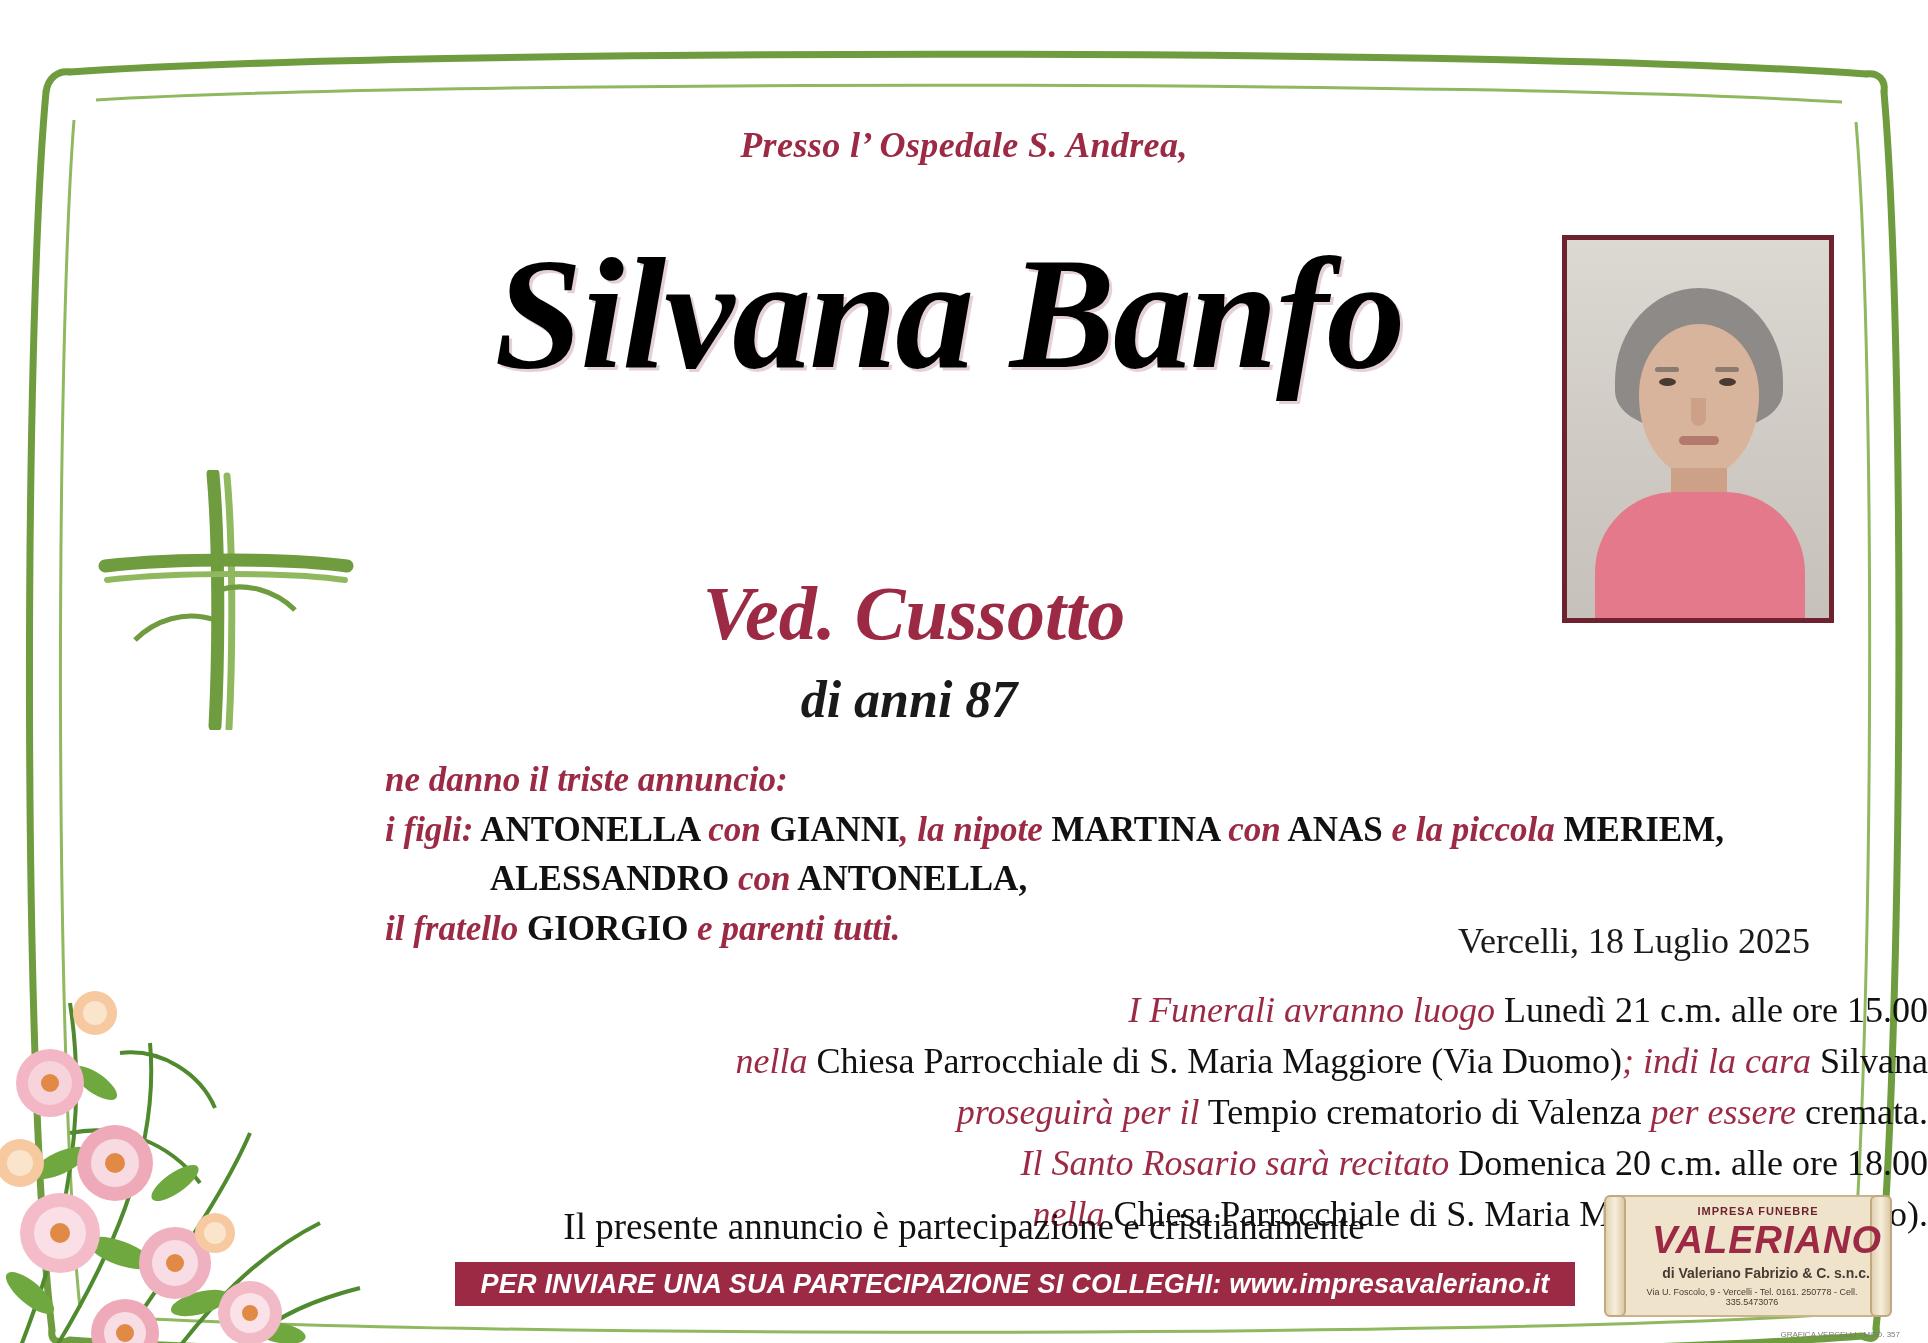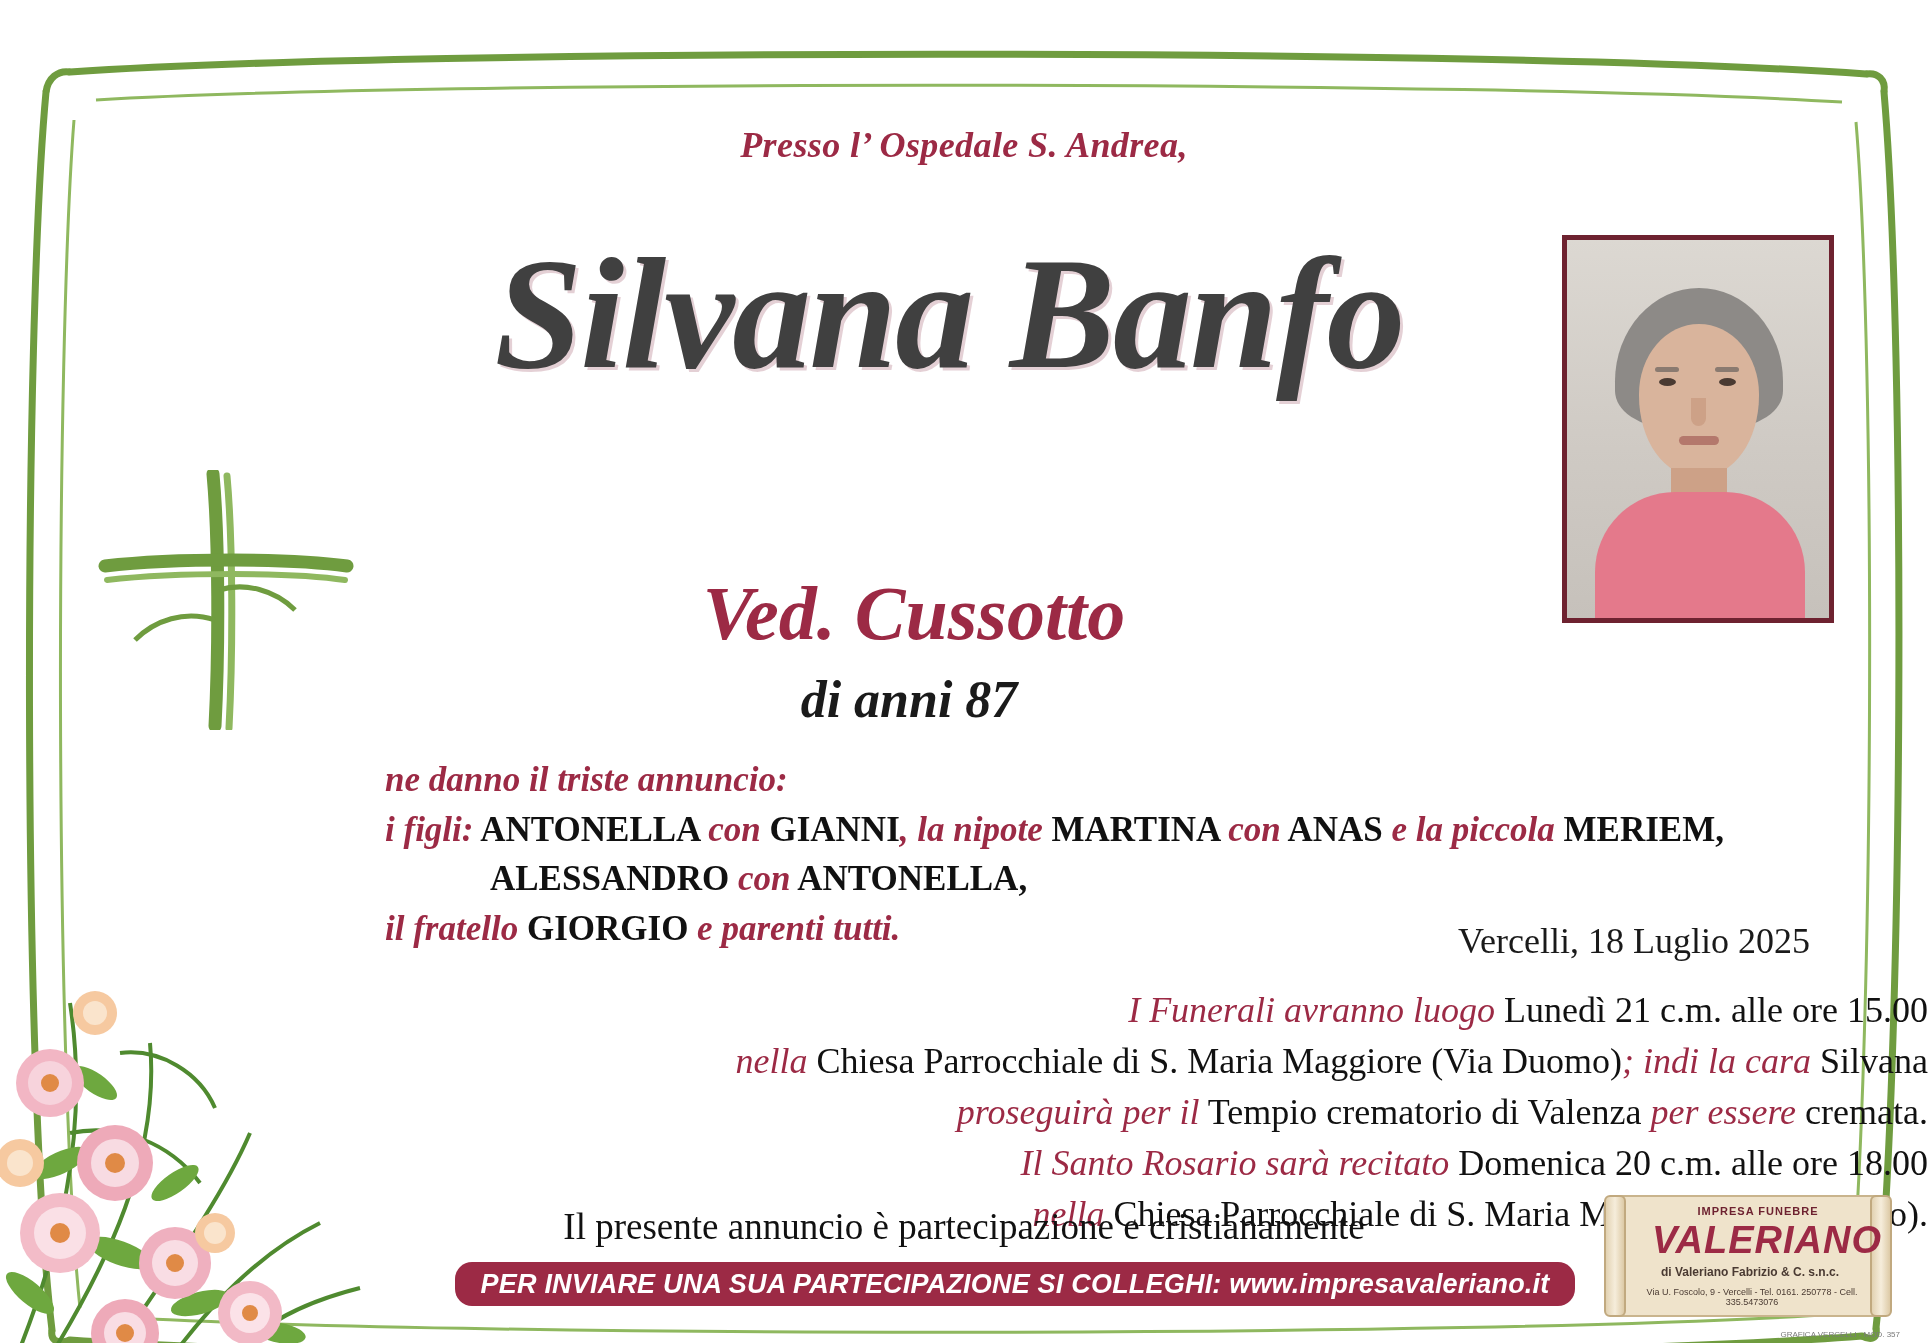--- a/index.html
+++ b/index.html
@@ -73,21 +73,21 @@
     line-height: 1.28;
     letter-spacing: .4px;
   }
 
   .name {
     position: absolute;
     top: 205px;
     left: 0;
     width: 1928px;
     text-align: center;
-    color: #404040;
+    color: #000000;
     font-family: "Liberation Serif", serif;
     font-style: italic;
     font-weight: bold;
     font-size: 158px;
     line-height: 1;
     letter-spacing: -2px;
     text-shadow: 3px 3px 0 rgba(120,20,45,.20);
     padding-right: 30px;
     box-sizing: border-box;
   }
@@ -263,21 +263,20 @@
     background: #9c2a45;
     color: #ffffff;
     font-family: "Liberation Sans", sans-serif;
     font-weight: bold;
     font-style: italic;
     font-size: 27px;
     letter-spacing: .2px;
     display: flex;
     align-items: center;
     justify-content: center;
-    border-radius: 17px;
   }
 
   
   .logo {
     position: absolute;
     left: 1612px;
     top: 1165px;
     width: 272px;
     height: 122px;
   }
@@ -318,25 +317,25 @@
     text-align: center;
     font-family: "Liberation Sans", sans-serif;
     font-size: 38px;
     font-weight: bold;
     font-style: italic;
     color: #9c2a45;
     letter-spacing: 1px;
   }
   .logo-sub {
     position: absolute;
-    top: 70px; left: 32px;
+    top: 70px; left: 48px;
     width: 212px;
     text-align: center;
     font-family: "Liberation Sans", sans-serif;
-    font-size: 12px;
+    font-size: 14px;
     color: #4a3a32;
     font-weight: bold;
   }
   .logo-addr {
     position: absolute;
     top: 92px; left: 20px;
     width: 240px;
     text-align: center;
     font-family: "Liberation Sans", sans-serif;
     font-size: 9px;

